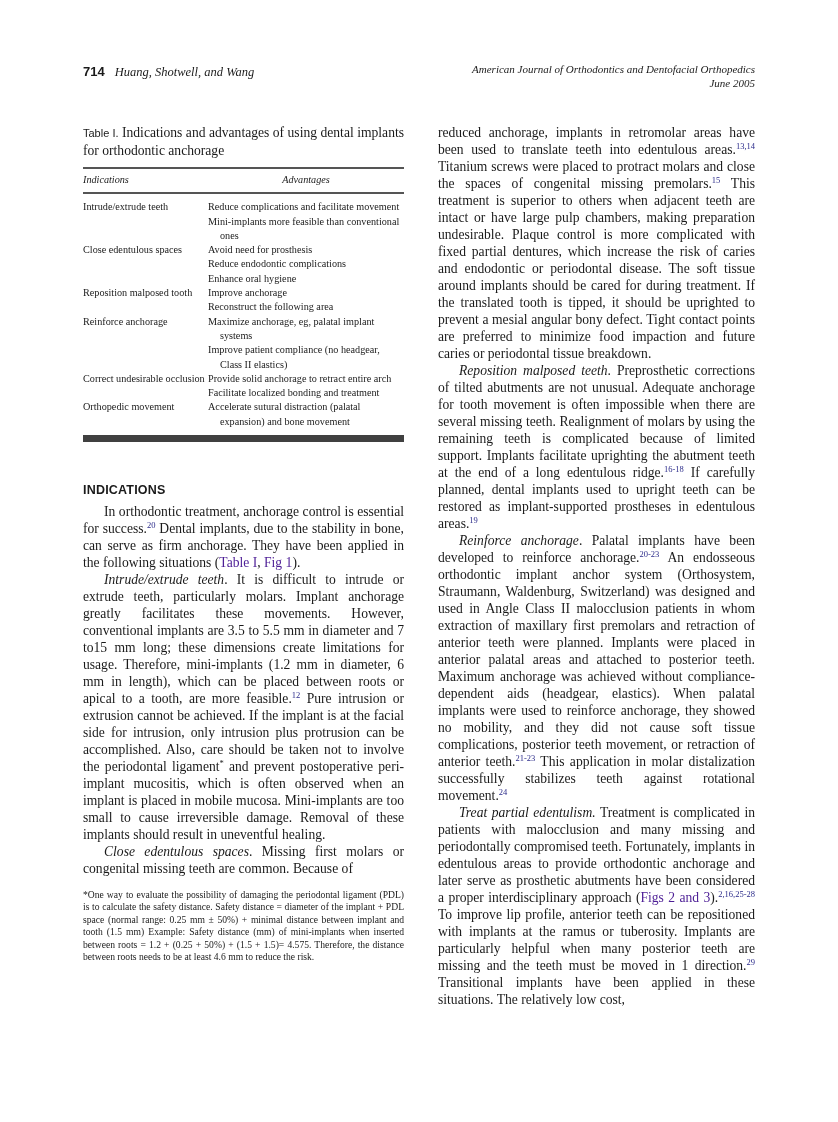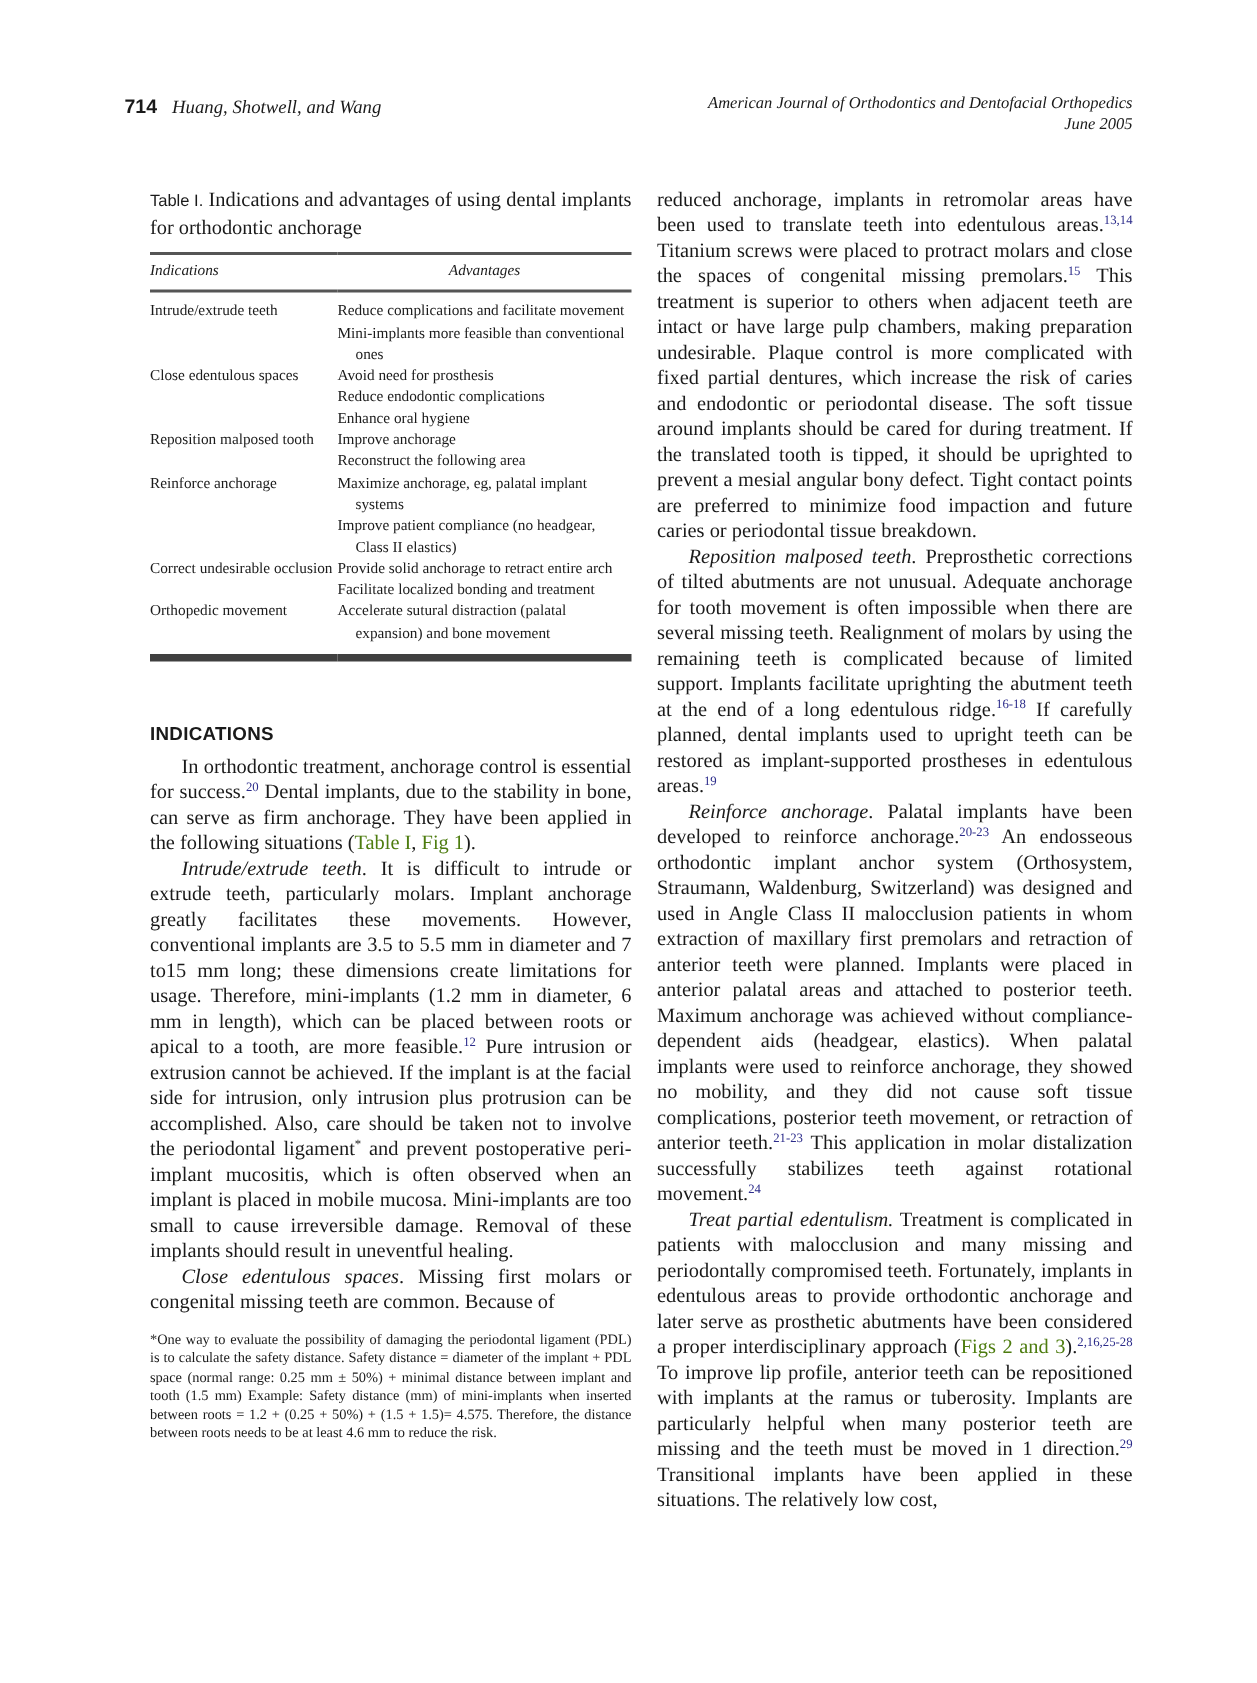--- a/index.html
+++ b/index.html
@@ -3,38 +3,38 @@
 <meta charset="utf-8">
 <style>
   html, body { margin: 0; padding: 0; background: #ffffff; }
   body { width: 838px; height: 1122px; position: relative; overflow: hidden;
          font-family: "Liberation Serif", serif; color: #1a1a1a; }
   .header { position: absolute; top: 62px; left: 83px; width: 672px; }
   .page-num { font-family: "Liberation Sans", sans-serif; font-weight: bold; font-size: 13px; }
   .authors { font-style: italic; font-size: 12.5px; margin-left: 6px; }
   .journal { position: absolute; right: 0; top: 0; text-align: right; font-style: italic; font-size: 11px; line-height: 14px; }
   .col { position: absolute; top: 124px; font-size: 13.6px; line-height: 17px; text-align: justify; }
-  .col-left { left: 83px; width: 321px; margin-left: 17px; }
+  .col-left { left: 83px; width: 321px; }
   .col-right { left: 438px; width: 317px; }
   .tcap { font-size: 13.6px; line-height: 17px; margin: 0 0 8px 0; }
   .tcap .tlabel { font-family: "Liberation Sans", sans-serif; font-size: 11px; }
   table.t1 { width: 100%; border-collapse: collapse; font-size: 10.2px; line-height: 14.3px; text-align: left; }
   table.t1 thead th { font-weight: normal; font-style: italic; padding: 4px 0 5px 0;
                       border-top: 2px solid #555; border-bottom: 2px solid #555; }
   table.t1 thead th.adv { text-align: center; }
   table.t1 tbody tr.first td { padding-top: 6px; }
   table.t1 td { vertical-align: top; padding: 0; }
   table.t1 td.ind { width: 125px; }
   table.t1 .line { display: block; padding-left: 12px; text-indent: -12px; }
-  table.t1 tbody tr.last td { padding-bottom: 6px; border-bottom: 5px solid #404040; }
+  table.t1 tbody tr.last td { padding-bottom: 6px; border-bottom: 7px solid #404040; }
   h2.sec { font-family: "Liberation Sans", sans-serif; font-size: 12.5px; font-weight: bold; margin: 40px 0 4px 0; letter-spacing: 0.2px; }
   p { margin: 0; text-indent: 21px; }
   p.noind { text-indent: 0; }
   sup { font-size: 8.5px; line-height: 0; color: #2b2b8a; vertical-align: 5px; }
-  .ref { color: #4d7c0f; }
+  .ref { color: #4c1d95; }
   .footnote { font-size: 9.6px; line-height: 12.4px; margin-top: 12px; text-align: justify; }
 </style>
 </head>
 <body>
 
 <div class="header">
   <span class="page-num">714</span>
   <span class="authors">Huang, Shotwell, and Wang</span>
   <div class="journal">
     <div>American Journal of Orthodontics and Dentofacial Orthopedics</div>

